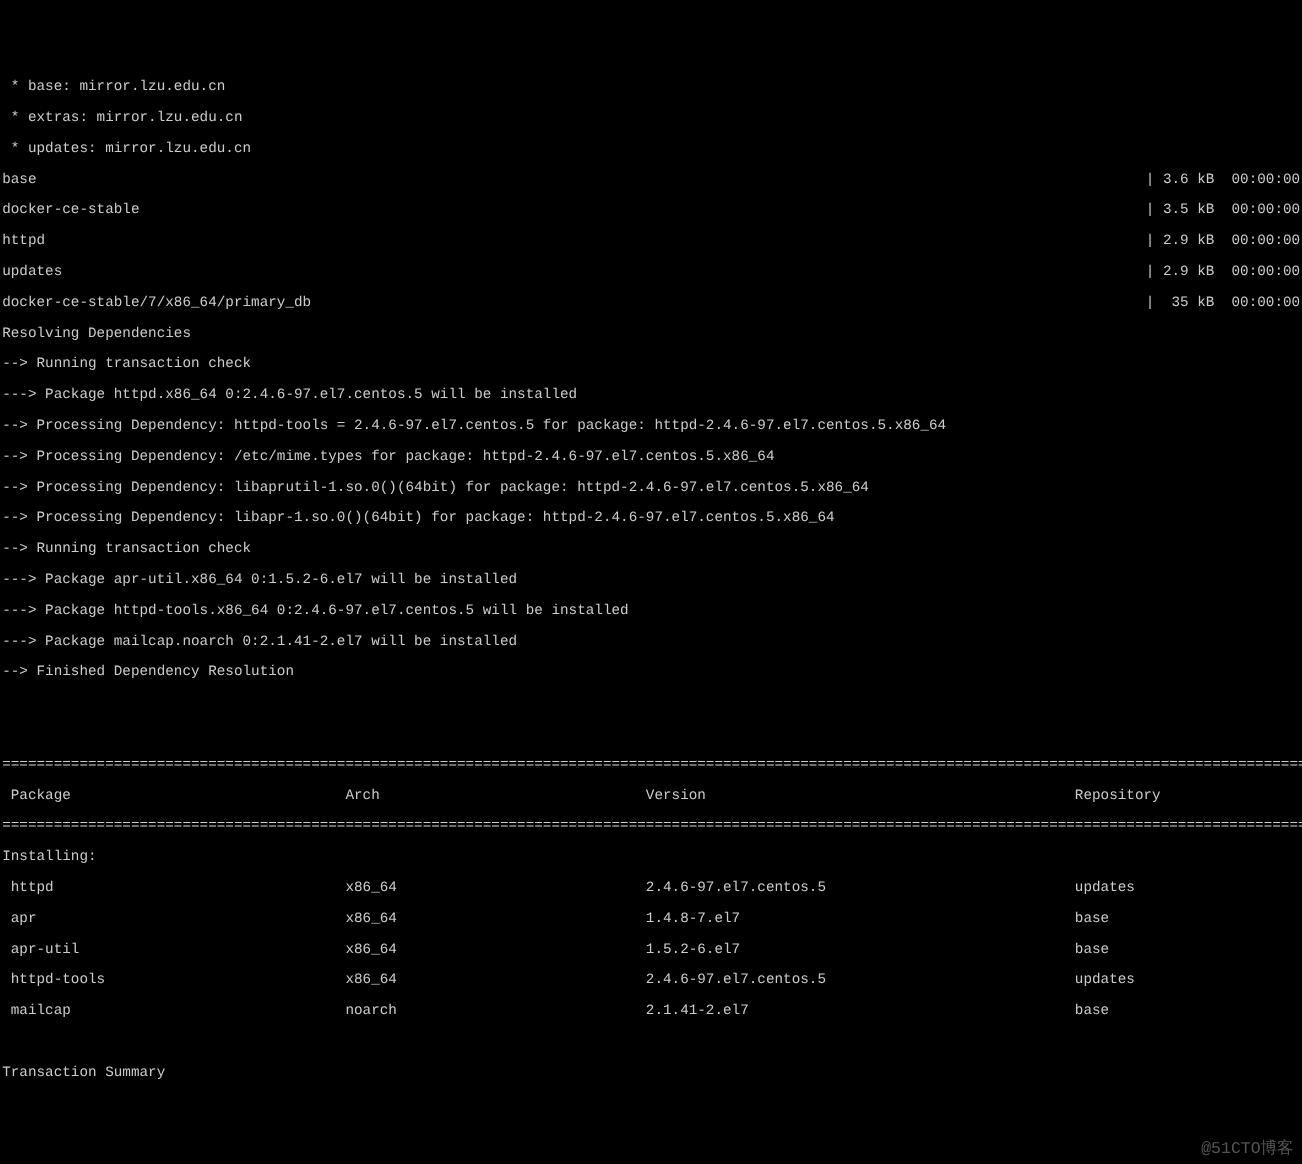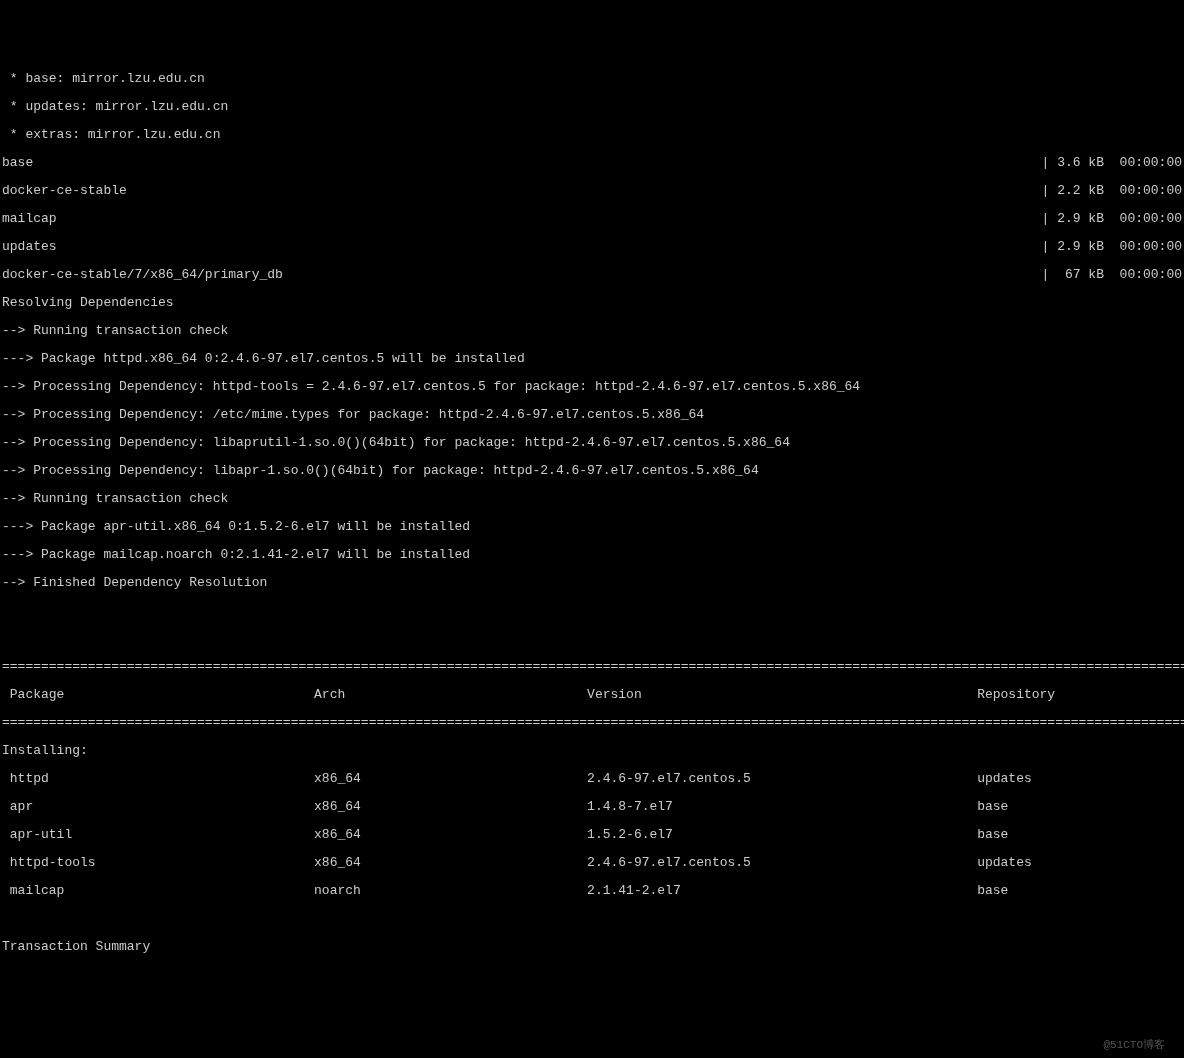--- a/index.html
+++ b/index.html
@@ -17,48 +17,49 @@
   }
   .terminal {
     padding: 2px 0 0 2px;
   }
   .line { display: flex; }
   .l { flex: 0 0 auto; }
   .r { margin-left: auto; padding-right: 2px; font-family: Liberation Mono, monospace; }
   .watermark {
     position: absolute;
     bottom: 6px;
-    right: 19px;
-    font-size: 11px;
+    right: 8px;
+    font-size: 15px;
     color: #555;
   }
 </style>
 </head>
 <body>
 
 
 
 <div class="terminal">
 <div> * base: mirror.lzu.edu.cn</div>
+<div> * extras: mirror.lzu.edu.cn</div>
 <div> * updates: mirror.lzu.edu.cn</div>
-<div> * extras: mirror.lzu.edu.cn</div>
 <div class="line"><span class="l">base</span><span class="r">| 3.6 kB  00:00:00</span></div>
-<div class="line"><span class="l">docker-ce-stable</span><span class="r">| 2.2 kB  00:00:00</span></div>
-<div class="line"><span class="l">mailcap</span><span class="r">| 2.9 kB  00:00:00</span></div>
+<div class="line"><span class="l">docker-ce-stable</span><span class="r">| 3.5 kB  00:00:00</span></div>
+<div class="line"><span class="l">httpd</span><span class="r">| 2.9 kB  00:00:00</span></div>
 <div class="line"><span class="l">updates</span><span class="r">| 2.9 kB  00:00:00</span></div>
-<div class="line"><span class="l">docker-ce-stable/7/x86_64/primary_db</span><span class="r">|  67 kB  00:00:00</span></div>
+<div class="line"><span class="l">docker-ce-stable/7/x86_64/primary_db</span><span class="r">|  35 kB  00:00:00</span></div>
 <div>Resolving Dependencies</div>
 <div>--&gt; Running transaction check</div>
 <div>---&gt; Package httpd.x86_64 0:2.4.6-97.el7.centos.5 will be installed</div>
 <div>--&gt; Processing Dependency: httpd-tools = 2.4.6-97.el7.centos.5 for package: httpd-2.4.6-97.el7.centos.5.x86_64</div>
 <div>--&gt; Processing Dependency: /etc/mime.types for package: httpd-2.4.6-97.el7.centos.5.x86_64</div>
 <div>--&gt; Processing Dependency: libaprutil-1.so.0()(64bit) for package: httpd-2.4.6-97.el7.centos.5.x86_64</div>
 <div>--&gt; Processing Dependency: libapr-1.so.0()(64bit) for package: httpd-2.4.6-97.el7.centos.5.x86_64</div>
 <div>--&gt; Running transaction check</div>
 <div>---&gt; Package apr-util.x86_64 0:1.5.2-6.el7 will be installed</div>
+<div>---&gt; Package httpd-tools.x86_64 0:2.4.6-97.el7.centos.5 will be installed</div>
 <div>---&gt; Package mailcap.noarch 0:2.1.41-2.el7 will be installed</div>
 <div>--&gt; Finished Dependency Resolution</div>
 <div>&nbsp;</div>
 <div>&nbsp;</div>
 <div id="rule1">======================================================================================================================================================================</div>
 <div class="line"><span id="th-pkg"> Package                                Arch                               Version                                           Repository                              S</span></div>
 <div id="rule2">======================================================================================================================================================================</div>
 <div>Installing:</div>
 <div id="row-inst-0"> httpd                                  x86_64                             2.4.6-97.el7.centos.5                             updates                                2.</div>
 <div id="row-dep-0"> apr                                    x86_64                             1.4.8-7.el7                                       base                                   10</div>

